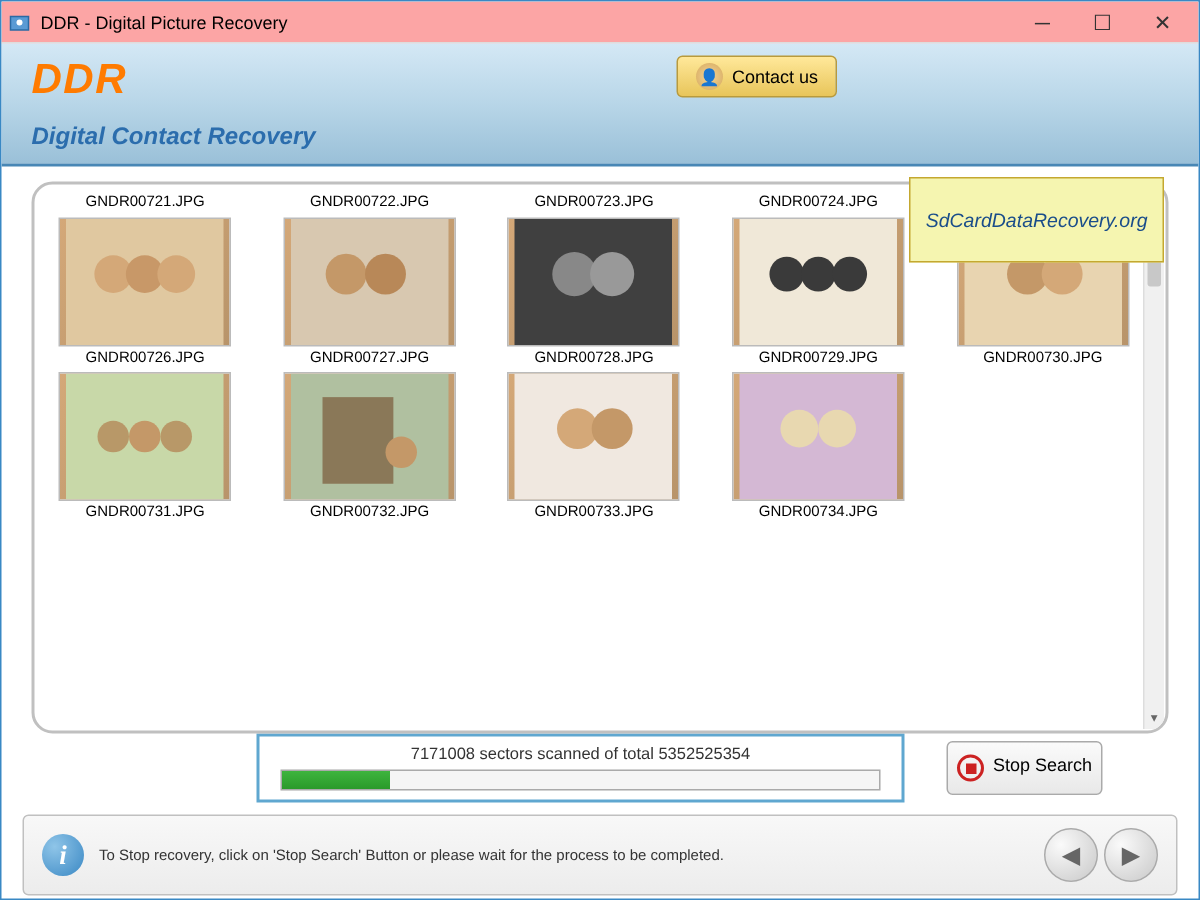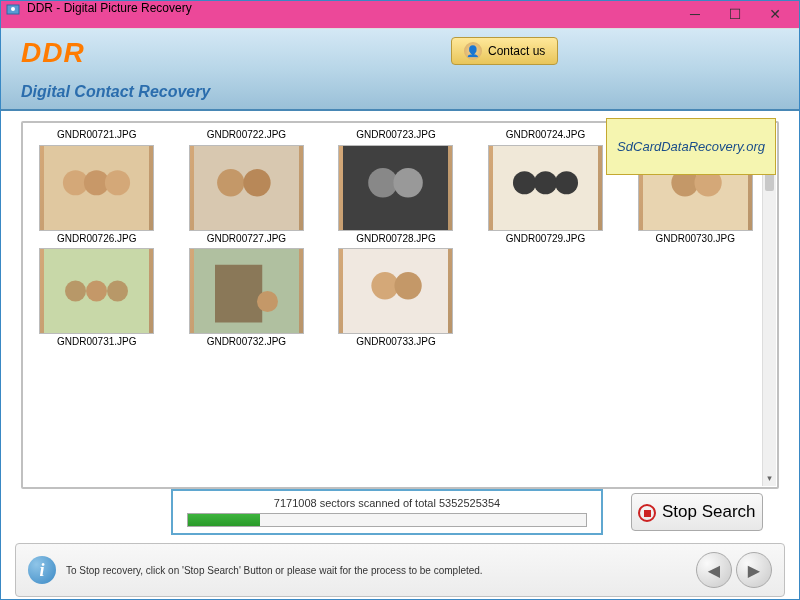--- a/index.html
+++ b/index.html
@@ -1,46 +1,46 @@
 <!DOCTYPE html>
 <html><head>
 <meta charset="utf-8">
 <style>
 * { margin: 0; padding: 0; box-sizing: border-box; font-family: Tahoma, Arial, sans-serif; }
 body { background: #fff; width: 800px; height: 600px; overflow: hidden; border: 1px solid #3988c4; }
-.titlebar { height: 28px; background: #ec4899; display: flex; padding: 0 4px; border-bottom: 1px solid #ddd; }
+.titlebar { height: 28px; background: #fca5a5; display: flex; align-items: center; padding: 0 4px; border-bottom: 1px solid #ddd; }
 .titlebar-icon { width: 16px; height: 16px; margin-right: 6px; }
 .titlebar-title { font-size: 12px; color: #000; flex: 1; }
 .win-controls { display: flex; }
 .win-btn { width: 40px; height: 26px; display: flex; align-items: center; justify-content: center; font-size: 14px; color: #333; cursor: pointer; }
 .header { height: 82px; background: linear-gradient(180deg, #d4e8f5 0%, #b8d6e8 50%, #9ac0d8 100%); position: relative; display: flex; align-items: center; padding: 0 20px; border-bottom: 2px solid #4887b5; }
 .logo { display: flex; flex-direction: column; gap: 12px; }
 .logo-ddr { font-size: 28px; font-weight: bold; color: #ff7b00; font-style: italic; letter-spacing: 1px; }
 .logo-sub { font-size: 16px; color: #2b6dad; font-style: italic; font-weight: bold; margin-top: 2px; }
 .contact-btn { position: absolute; left: 450px; top: 8px; background: linear-gradient(180deg, #ffe89a, #e8c55a); border: 1px solid #b89a3d; border-radius: 4px; padding: 4px 12px; display: flex; align-items: center; gap: 6px; font-size: 12px; cursor: pointer; }
 .contact-icon { width: 18px; height: 18px; background: radial-gradient(circle, #f5d59a, #d4a85a); border-radius: 50%; display: flex; align-items: center; justify-content: center; font-size: 11px; }
 .watermark { position: absolute; right: 24px; top: 118px; background: #f5f5b0; border: 1px solid #c4a830; padding: 20px 10px; font-size: 13px; font-style: italic; color: #1a4d8a; z-index: 10; }
 .content { padding: 10px 20px 6px 20px; height: 378px; }
-.grid-wrap { border: 2px solid #c0c0c0; border-radius: 2px; height: 368px; background: #fff; position: relative; overflow: hidden; padding: 4px 12px 4px 4px; }
+.grid-wrap { border: 2px solid #c0c0c0; border-radius: 14px; height: 368px; background: #fff; position: relative; overflow: hidden; padding: 4px 12px 4px 4px; }
 .grid { display: grid; grid-template-columns: repeat(5, 1fr); gap: 4px 10px; }
 .item { display: flex; flex-direction: column; align-items: center; }
 .thumb { width: 115px; height: 86px; background: linear-gradient(135deg, #d4a878, #b8946a); border: 1px solid #bbb; display: flex; align-items: center; justify-content: center; overflow: hidden; }
 .thumb svg { width: 100%; height: 100%; }
 .fname { font-size: 10px; color: #000; margin-top: 2px; text-align: center; }
 .row1 { height: 14px; }
 .scrollbar { position: absolute; right: 1px; top: 1px; bottom: 1px; width: 14px; background: #f0f0f0; border-left: 1px solid #ddd; }
 .scroll-up, .scroll-down { height: 16px; display: flex; align-items: center; justify-content: center; font-size: 9px; color: #666; cursor: pointer; }
 .scroll-thumb { position: absolute; top: 17px; left: 2px; right: 2px; height: 50px; background: #c8c8c8; border-radius: 2px; cursor: pointer; }
 .progress-area { margin: 0 20px 0 20px; display: flex; align-items: center; gap: 28px; }
 .progress-box { border: 2px solid #5fa7d0; padding: 6px 14px; flex: 0 0 430px; display: flex; flex-direction: column; align-items: center; gap: 4px; margin-left: 150px; }
 .progress-text { font-size: 11px; color: #333; }
 .progress-bar { width: 400px; height: 14px; border: 1px solid #aaa; background: #f5f5f5; position: relative; }
 .progress-fill { position: absolute; left: 0; top: 0; bottom: 0; width: 18%; background: linear-gradient(180deg, #3eb43e, #2a9a2a); }
 .progress-sub { font-size: 10px; color: #333; }
-.stop-btn { display: flex; align-items: flex-end; gap: 6px; padding: 8px 6px; border: 1px solid #aaa; border-radius: 4px; background: linear-gradient(180deg, #fafafa, #e8e8e8); font-size: 17px; cursor: pointer; }
+.stop-btn { display: flex; align-items: flex-start; gap: 6px; padding: 8px 6px; border: 1px solid #aaa; border-radius: 4px; background: linear-gradient(180deg, #fafafa, #e8e8e8); font-size: 12px; cursor: pointer; }
 .stop-icon { width: 18px; height: 18px; border: 2px solid #c22; border-radius: 50%; display: flex; align-items: center; justify-content: center; }
 .stop-icon::after { content: ''; width: 7px; height: 7px; background: #c22; }
 .footer { margin: 8px 14px 0 14px; border: 1px solid #c0c0c0; border-radius: 4px; padding: 8px 12px; display: flex; align-items: center; gap: 10px; background: linear-gradient(180deg, #f8f8f8, #ececec); }
 .info-icon { width: 28px; height: 28px; border-radius: 50%; background: radial-gradient(circle at 30% 30%, #8fc5e8, #3a88c4); display: flex; align-items: center; justify-content: center; color: #fff; font-size: 18px; font-weight: bold; font-style: italic; font-family: Georgia, serif; }
 .footer-text { font-size: 10px; color: #333; flex: 1; }
 .nav-btns { display: flex; gap: 4px; }
 .nav-btn { width: 36px; height: 36px; border-radius: 50%; background: radial-gradient(circle at 30% 30%, #fafafa, #c8c8c8); border: 1px solid #aaa; display: flex; align-items: center; justify-content: center; cursor: pointer; font-size: 16px; color: #666; }
 </style>
 </head>
 <body>
@@ -165,20 +165,30 @@
         <div class="item">
           <div class="thumb">
             <svg viewBox="0 0 100 80">
               <rect width="100" height="80" fill="#f0e8e0"></rect>
               <circle cx="40" cy="35" r="13" fill="#d4a878"></circle>
               <circle cx="62" cy="35" r="13" fill="#c49868"></circle>
             </svg>
           </div>
           <div class="fname">GNDR00733.JPG</div>
         </div>
+        <div class="item">
+          <div class="thumb">
+            <svg viewBox="0 0 100 80">
+              <rect width="100" height="80" fill="#d4b8d4"></rect>
+              <circle cx="38" cy="35" r="12" fill="#e8d8b0"></circle>
+              <circle cx="62" cy="35" r="12" fill="#e8d8b0"></circle>
+            </svg>
+          </div>
+          <div class="fname">GNDR00734.JPG</div>
+        </div>
       </div>
     <div class="scrollbar">
       <div class="scroll-up">▴</div>
       <div class="scroll-thumb"></div>
       <div class="scroll-down" style="position:absolute;bottom:0;left:0;right:0;">▾</div>
     </div>
   </div>
 </div>
 
 <div class="progress-area">

